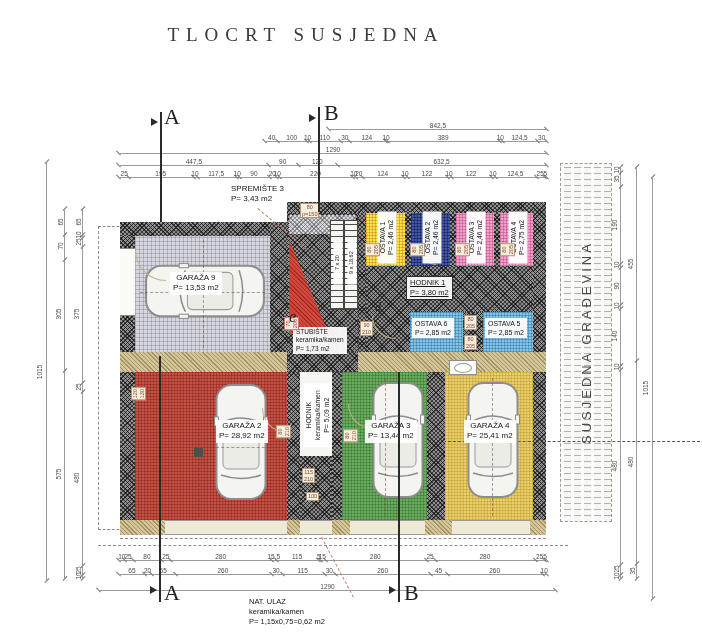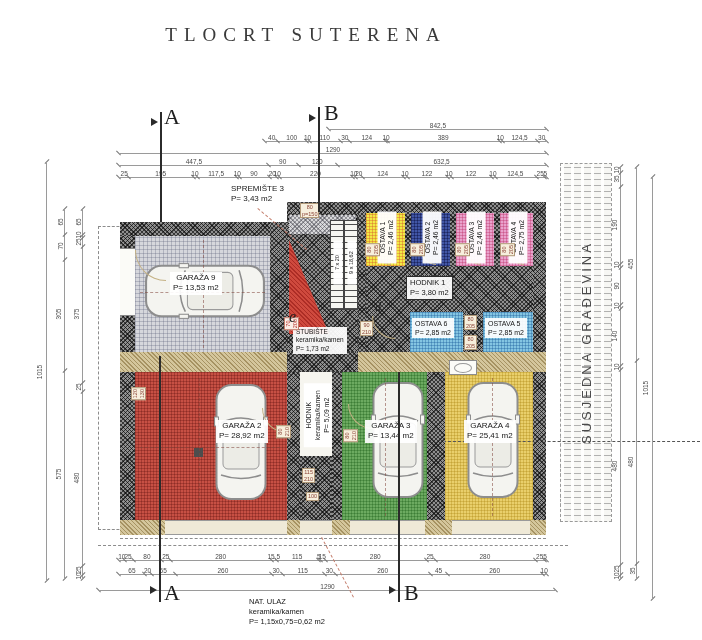--- a/index.html
+++ b/index.html
@@ -51,21 +51,21 @@
      repeating-linear-gradient(90deg,rgba(255,255,255,.95) 0 3px,transparent 3px 10px),
      repeating-linear-gradient(0deg,transparent 0 5px,rgba(120,120,120,.55) 5px 6px),#f7f7f4;
      border:1px dashed #9a9a9a;}
   .f-door{background:#efe9d7;border-top:1px solid #9a9a9a;border-bottom:1px solid #9a9a9a;z-index:3;}
   .treads{background:repeating-linear-gradient(0deg,#4c4c4c 0 1px,#f6f6f1 1px 6px);
      border:1px solid #444;z-index:3;position:absolute;}
   
   .rlabel{position:absolute;font-size:8px;line-height:1.3;color:#161616;
      background:rgba(255,255,255,.93);padding:1px 3px;white-space:nowrap;z-index:4;text-align:left;}
   .rlabel.ctr{text-align:center;}
-  .boxed{border:1px solid #2c2c2c;}
+  .boxed{border:1px solid #2c2c2c;text-decoration:underline;}
   .olabel{position:absolute;z-index:4;transform:rotate(-90deg);transform-origin:center;
      background:rgba(255,255,255,.95);font-size:6.8px;line-height:1.25;text-align:center;
      padding:1px 2px;white-space:nowrap;}
   .vlabel{position:absolute;z-index:4;transform:rotate(-90deg);transform-origin:center;
      background:rgba(255,255,255,.95);font-size:6.8px;line-height:1.3;text-align:center;
      padding:1px 2px;white-space:nowrap;}
   .marker{position:absolute;z-index:6;font-family:"Liberation Serif",serif;font-style:italic;color:#1d1d1d;}
   .susj-text{position:absolute;inset:0;display:flex;align-items:center;justify-content:center;
      writing-mode:vertical-rl;transform:rotate(180deg);font-size:13px;letter-spacing:3px;color:#4a4a4a;}
   
@@ -101,21 +101,21 @@
      border-bottom-left-radius:100%;z-index:3;}
   .car{position:absolute;z-index:3;}
   .car.h{transform:rotate(-90deg);}
   .sink{position:absolute;background:#fbfbf7;border:1px solid #8c8c8c;z-index:4;}
   .sink .bowl{position:absolute;left:4px;top:2px;width:16px;height:8px;border:1px solid #9a9a9a;border-radius:50%;}
   .post{position:absolute;background:#4d4d4d;z-index:3;}
 </style>
 </head>
 <body>
 
-<div class="title">TLOCRT  SUTERENA</div>
+<div class="title">TLOCRT  SUSJEDNA</div>
 
 <div class="room f-gray" style="left:135px;top:236px;width:135px;height:118px"></div>
 <div class="room f-red" style="left:135px;top:372px;width:152px;height:148px"></div>
 <div class="room f-green" style="left:342px;top:372px;width:85px;height:148px"></div>
 <div class="room f-yellow" style="left:445px;top:372px;width:88px;height:148px"></div>
 <div class="room hx-dark" style="left:287px;top:213px;width:71px;height:141px"></div>
 <div class="room hx-light" style="left:289px;top:215px;width:67px;height:19px"></div>
 <div class="room f-redtri" style="left:289px;top:240px;width:40px;height:94px;z-index:2"></div>
 <div class="room hx-dark" style="left:358px;top:266px;width:188px;height:89px"></div>
 <div class="room f-oyellow" style="left:366px;top:212px;width:39px;height:54px"></div>

